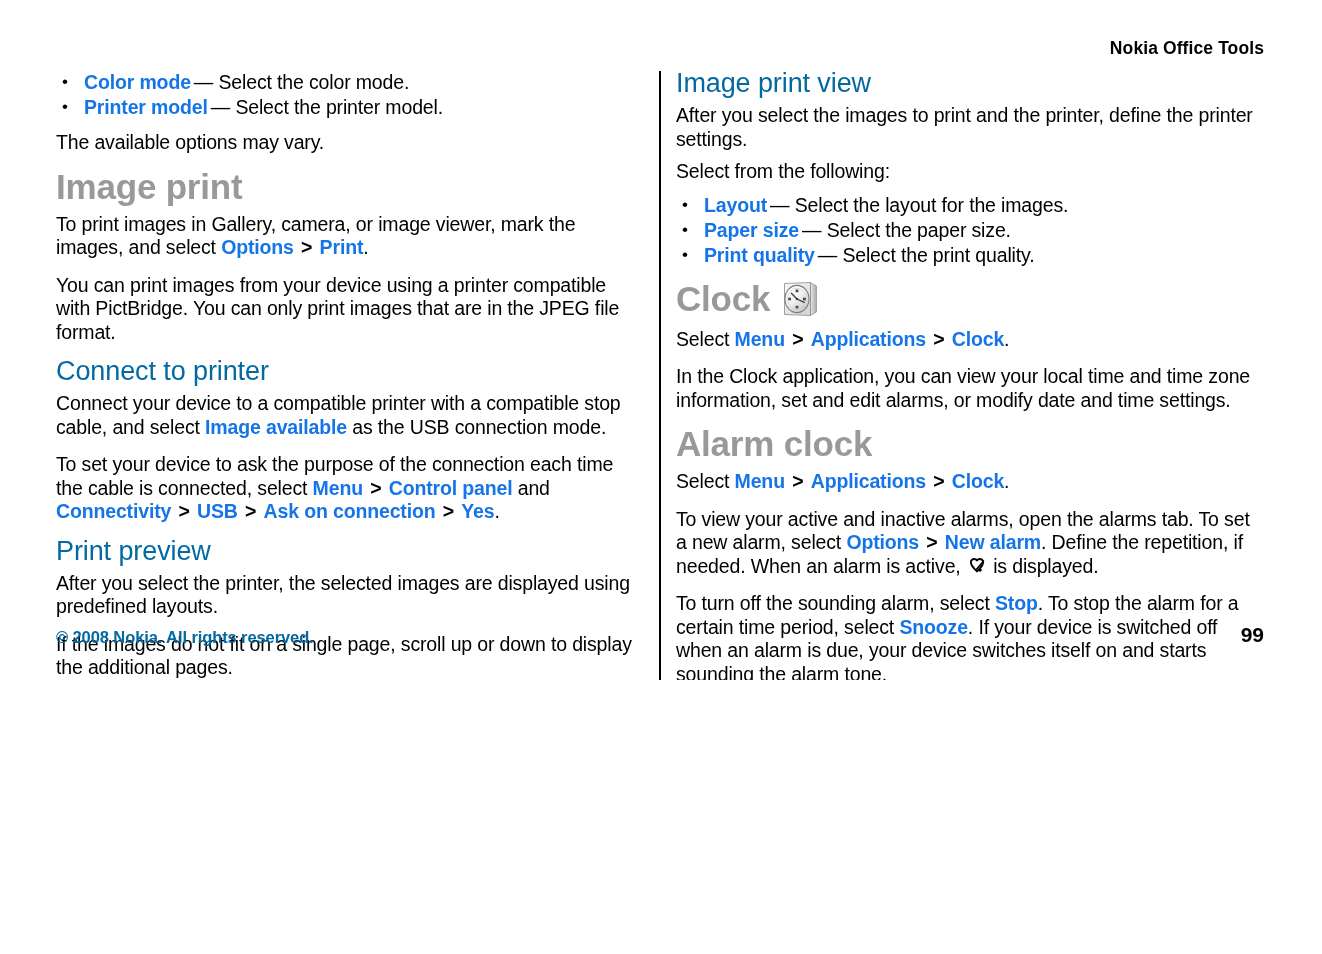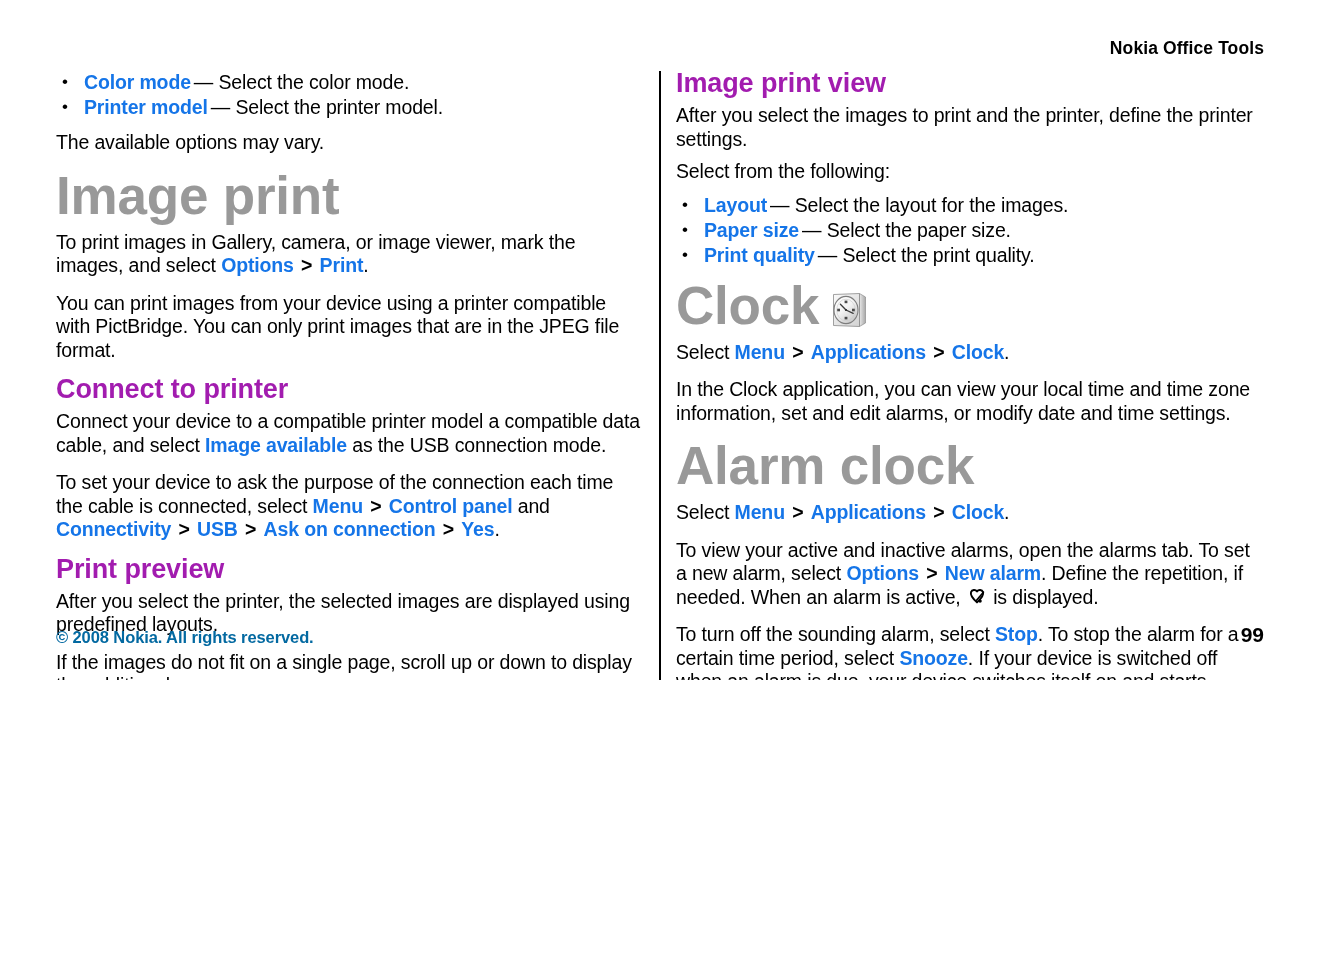--- a/index.html
+++ b/index.html
@@ -45,33 +45,33 @@
     left: 659px;
     top: 71px;
     width: 2px;
     height: 796px;
     background: #000000;
   }
 
   
   h1.sec {
     color: #999999;
-    font-size: 53px;
+    font-size: 35px;
     font-weight: bold;
     line-height: 1.0;
     margin: 0 0 9px 0;
     letter-spacing: -0.2px;
     display: flex;
     align-items: center;
     gap: 9px;
   }
   h2.sub {
-    color: #a21caf;
+    color: #0369a1;
     font-size: 27px;
-    font-weight: bold;
+    font-weight: normal;
     line-height: 1.0;
     margin: 0 0 7px 0;
     letter-spacing: -0.1px;
   }
   .sp-before-h1 { margin-top: 34px; }
   .sp-before-h2 { margin-top: 22px; }
 
   
   p.body {
     font-size: 19.5px;
@@ -176,21 +176,21 @@
     <h1 class="sec sp-before-h1">
       <span>Image print</span>
     </h1>
 
     <p class="body"><span>To print images in Gallery, camera, or image viewer, mark the images, and select </span><span class="ui">Options</span> <span class="gt">&gt;</span> <span class="ui">Print</span><span>.</span></p>
 
     <p class="body">You can print images from your device using a printer compatible with PictBridge. You can only print images that are in the JPEG file format.</p>
 
     <h2 class="sub sp-before-h2">Connect to printer</h2>
 
-    <p class="body"><span>Connect your device to a compatible printer model a compatible data cable, and select </span><span class="ui">Image available</span><span> as the USB connection mode.</span></p>
+    <p class="body"><span>Connect your device to a compatible printer with a compatible stop cable, and select </span><span class="ui">Image available</span><span> as the USB connection mode.</span></p>
 
     <p class="body"><span>To set your device to ask the purpose of the connection each time the cable is connected, select </span><span class="ui">Menu</span> <span class="gt">&gt;</span> <span class="ui">Control panel</span><span> and </span><span class="ui">Connectivity</span> <span class="gt">&gt;</span> <span class="ui">USB</span> <span class="gt">&gt;</span> <span class="ui">Ask on connection</span> <span class="gt">&gt;</span> <span class="ui">Yes</span><span>.</span></p>
 
     <h2 class="sub sp-before-h2">Print preview</h2>
 
     <p class="body">After you select the printer, the selected images are displayed using predefined layouts.</p>
     <p class="body">If the images do not fit on a single page, scroll up or down to display the additional pages.</p>
 
   </div>
 

